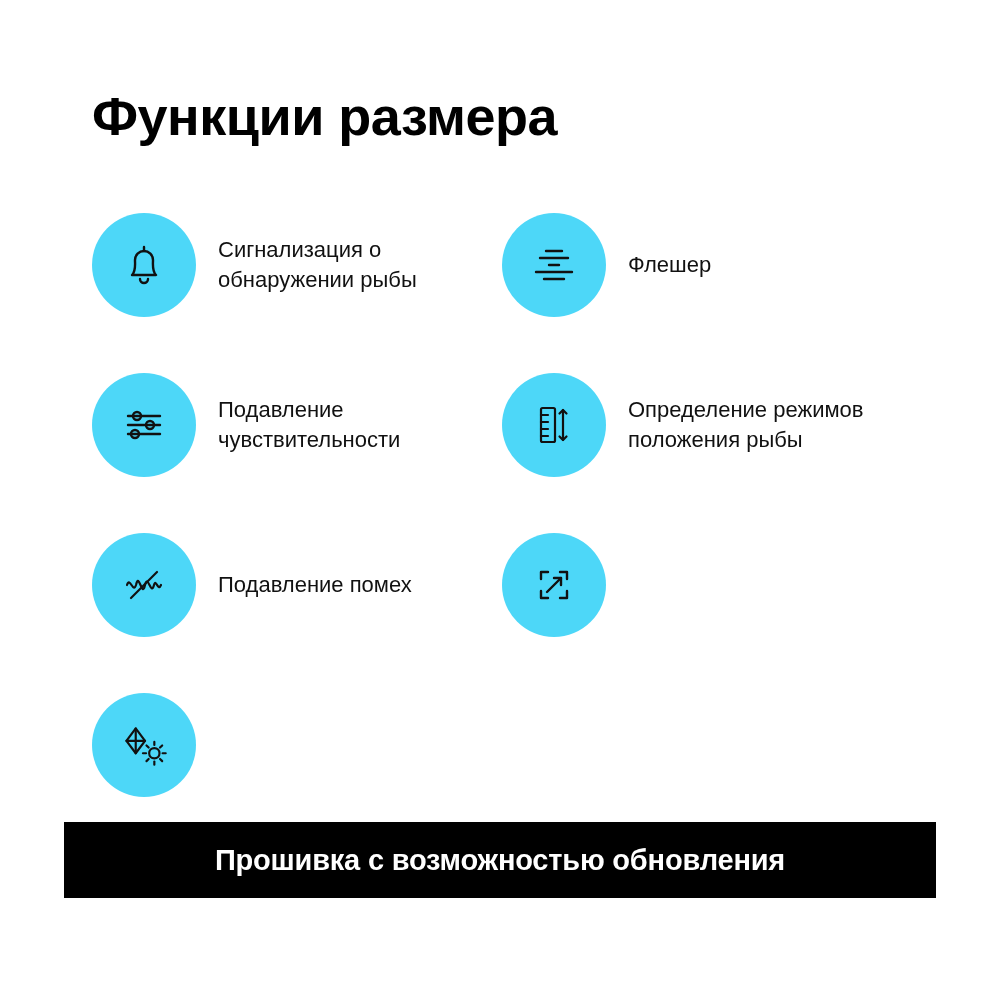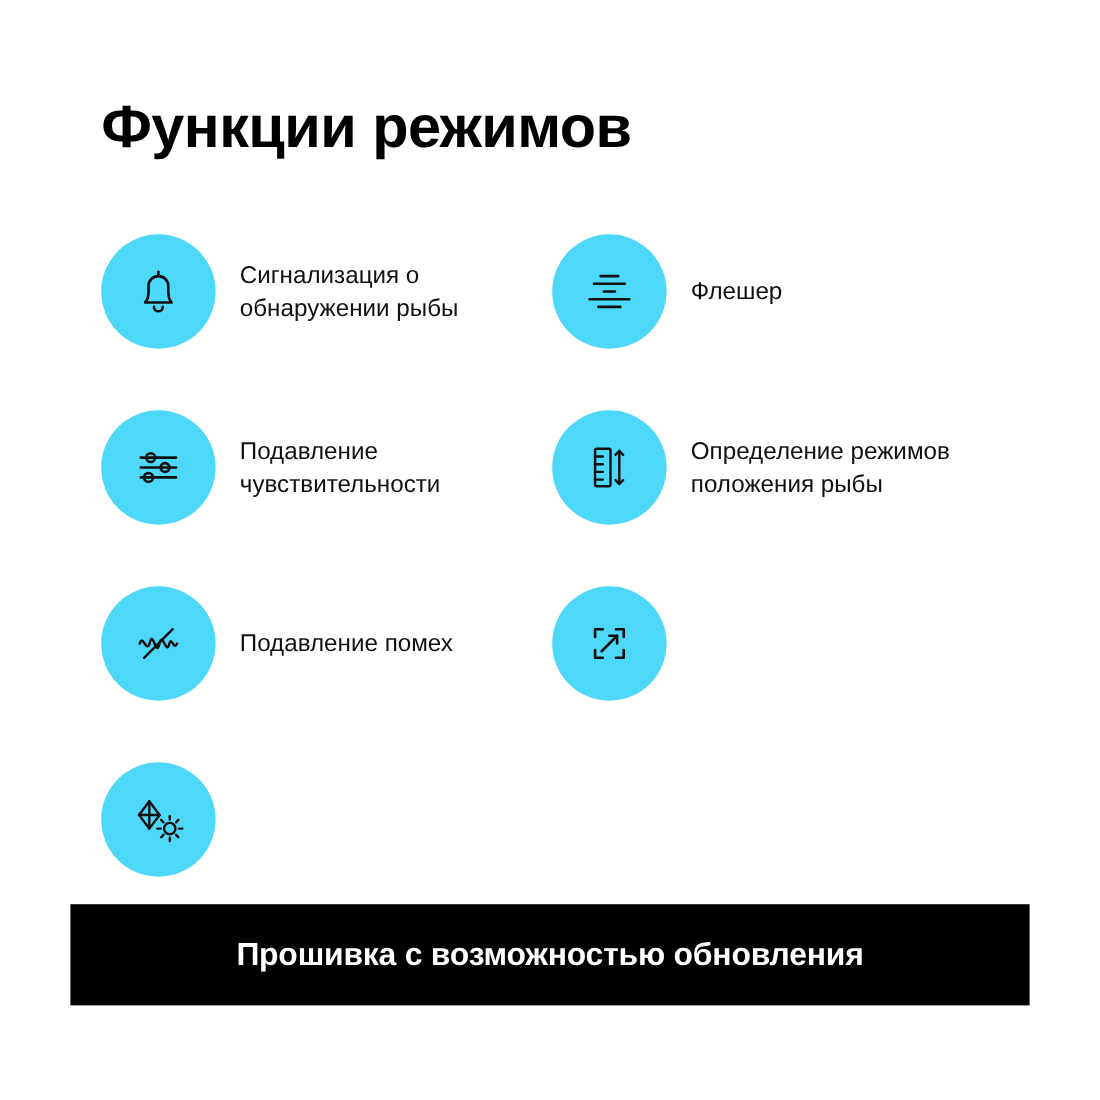--- a/index.html
+++ b/index.html
@@ -67,40 +67,40 @@
     max-width: 280px;
   }
   .col-right .feature-label {
     max-width: 290px;
   }
   .footer-banner {
     position: absolute;
     left: 64px;
     top: 822px;
     width: 872px;
-    height: 92px;
+    height: 76px;
     background: #000000;
     display: flex;
     align-items: center;
     justify-content: center;
   }
   .footer-text {
     color: #ffffff;
     font-size: 29px;
     font-weight: 700;
     letter-spacing: -0.2px;
     text-align: center;
   }
 </style>
 </head>
 <body>
 
 <div class="page">
 
-  <div class="title">Функции режимов</div>
+  <div class="title">Функции размера</div>
 
   <div class="grid">
 
     <div class="feature col-right">
       <div class="badge">
         <svg width="60" height="60" viewBox="0 0 60 60" fill="none" stroke="#111111" stroke-width="2.4" stroke-linecap="round" stroke-linejoin="round">
           <path d="M30 12 v4"></path>
           <path d="M18 40 c4-4 3-10 3-15 a9 9 0 0 1 18 0 c0 5-1 11 3 15 z"></path>
           <path d="M26 44 a4 4 0 0 0 8 0"></path>
         </svg>

